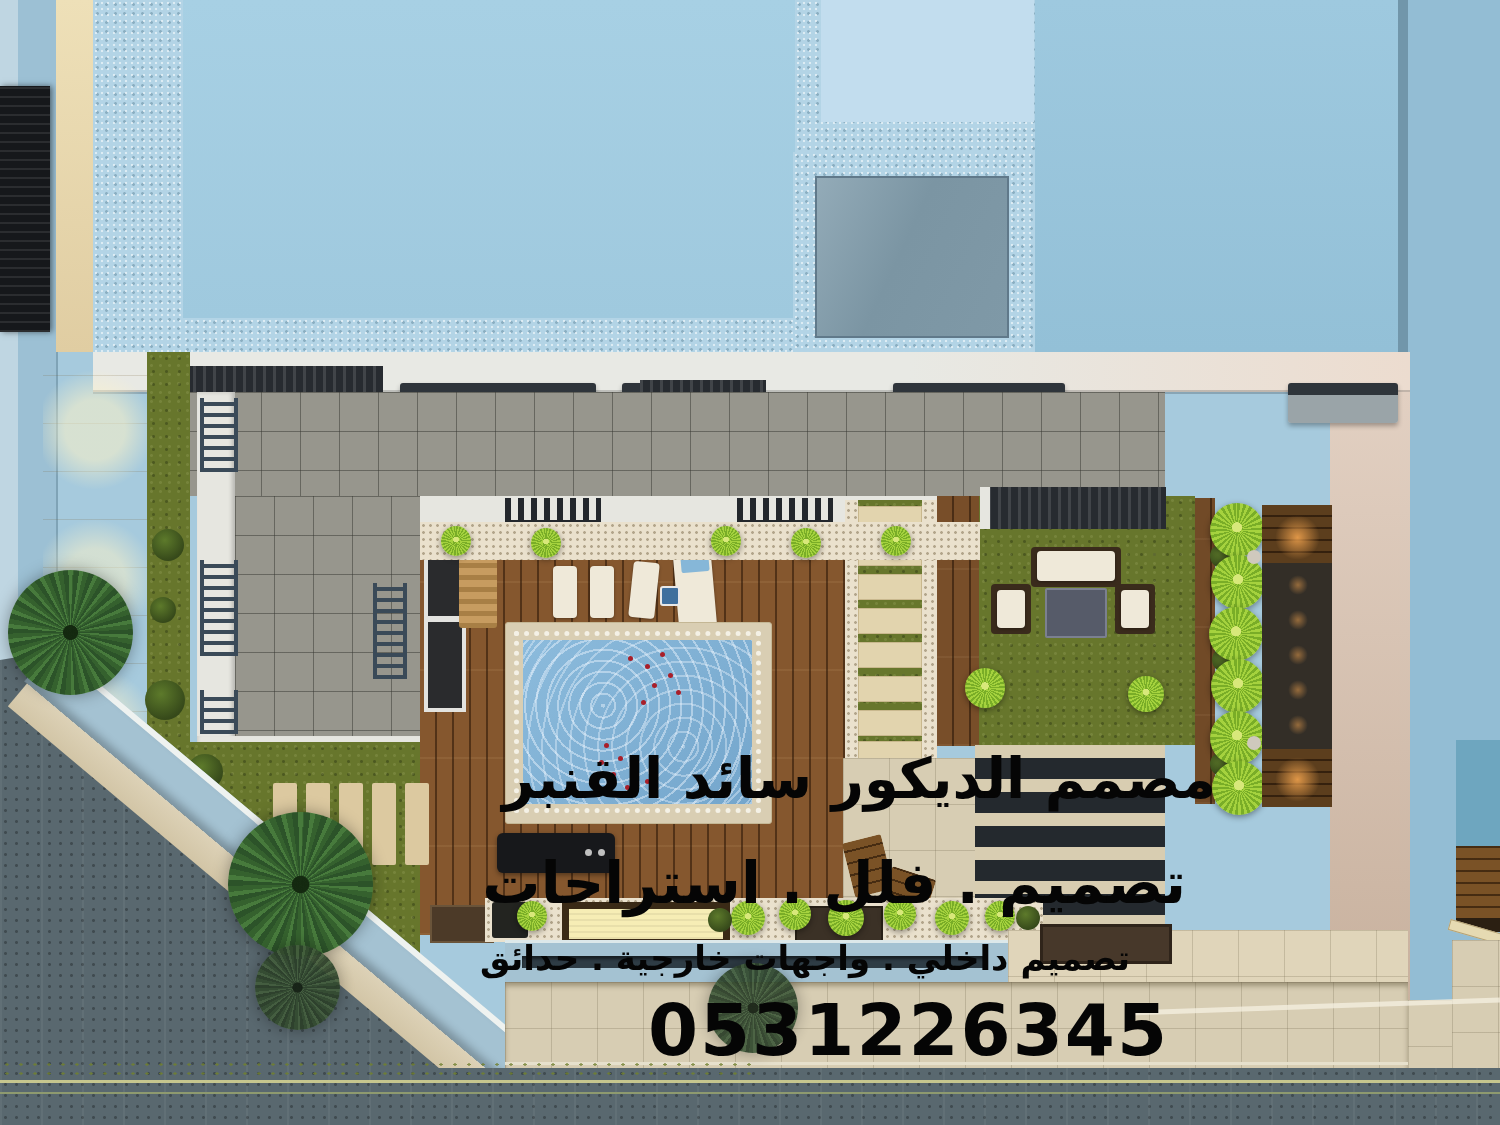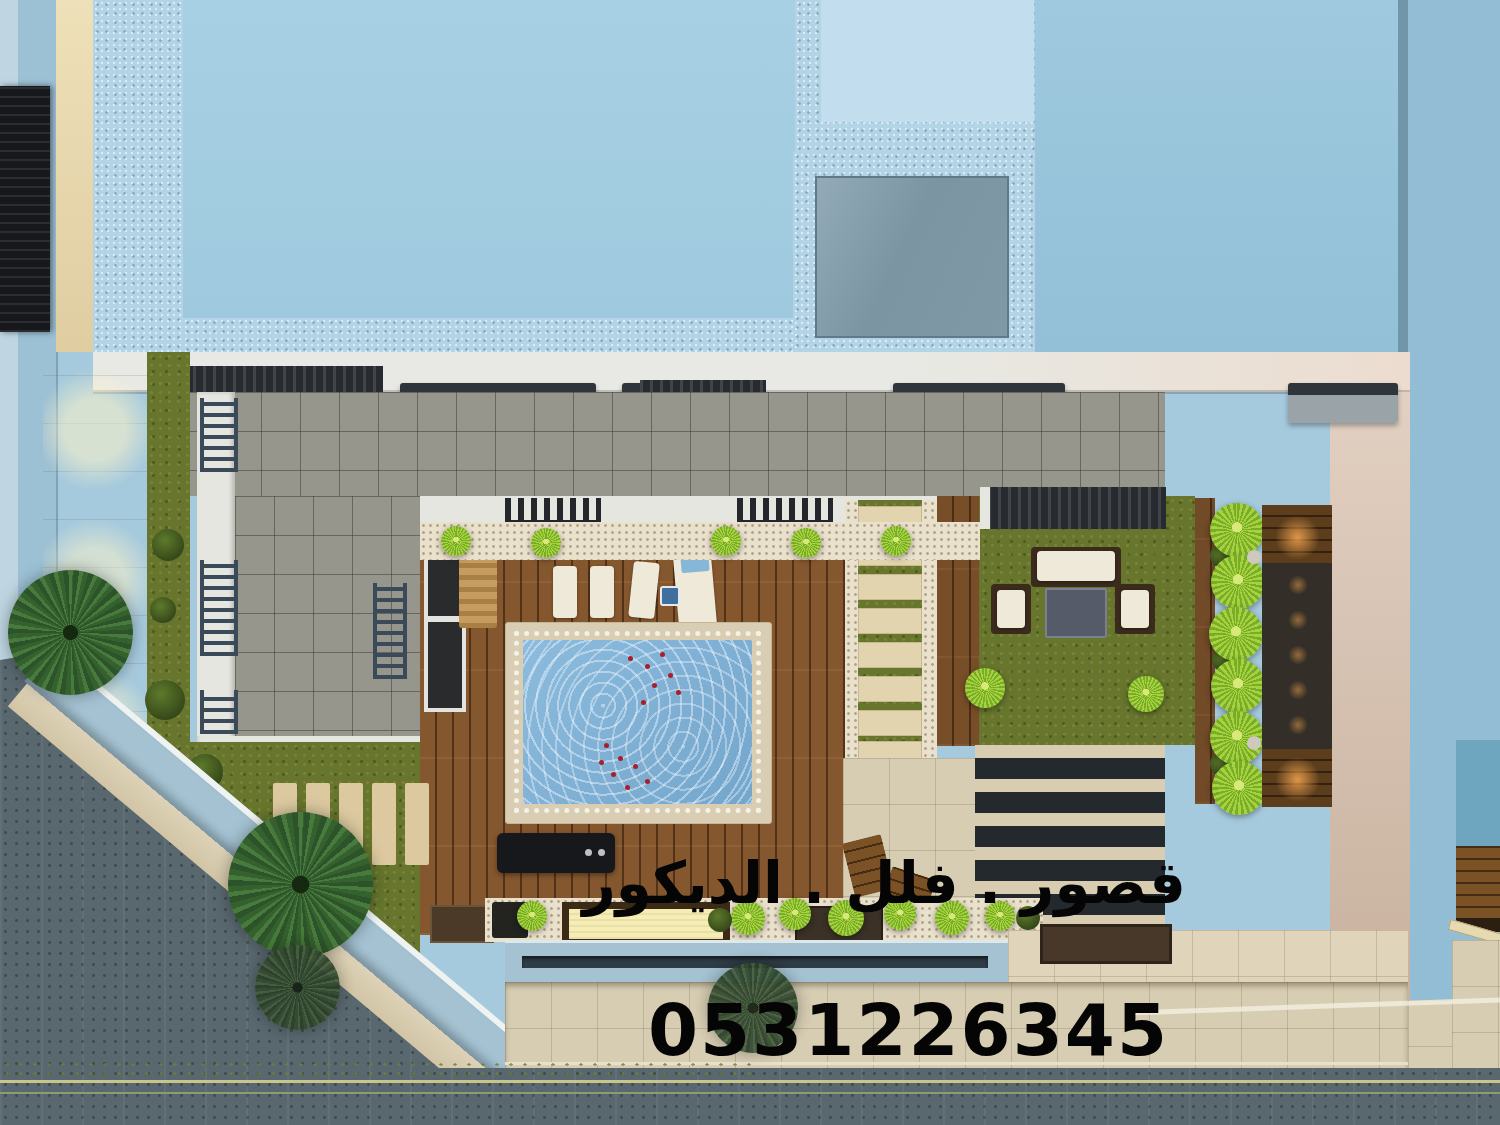--- a/index.html
+++ b/index.html
@@ -245,16 +245,18 @@
   <div class="abs pave" style="left:1452px;top:940px;width:48px;height:128px;"></div>
   <div class="abs pave" style="left:1408px;top:1000px;width:44px;height:68px;"></div>
   <div class="abs" style="left:1130px;top:1004px;width:370px;height:5px;background:rgba(245,240,225,.75);transform:rotate(-2deg);"></div>
 
   <div class="abs palm" style="left:8px;top:570px;width:125px;height:125px;"></div>
   <div class="abs palm" style="left:228px;top:812px;width:145px;height:145px;"></div>
   <div class="abs palm muted" style="left:255px;top:945px;width:85px;height:85px;"></div>
   <div class="abs palm muted" style="left:708px;top:963px;width:90px;height:90px;"></div>
 
 
-  <div class="abs ar" dir="rtl" style="left:606px;top:852px;width:580px;font-size:58px;">قصور . فلل . الديكور</div>
+  <div class="abs ar" dir="rtl" style="left:596px;top:748px;width:620px;font-size:56px;">مصمم الديكور سائد القنبر</div>
+  <div class="abs ar" dir="rtl" style="left:606px;top:852px;width:580px;font-size:58px;">تصميم . فلل . استراحات</div>
+  <div class="abs ar" dir="rtl" style="left:610px;top:940px;width:520px;font-size:34px;">تصميم داخلي . واجهات خارجية . حدائق</div>
   <div class="abs phone" style="left:648px;top:988px;width:480px;font-size:72px;text-align:center;">0531226345</div>
 
 </div>
 
 </body></html>

